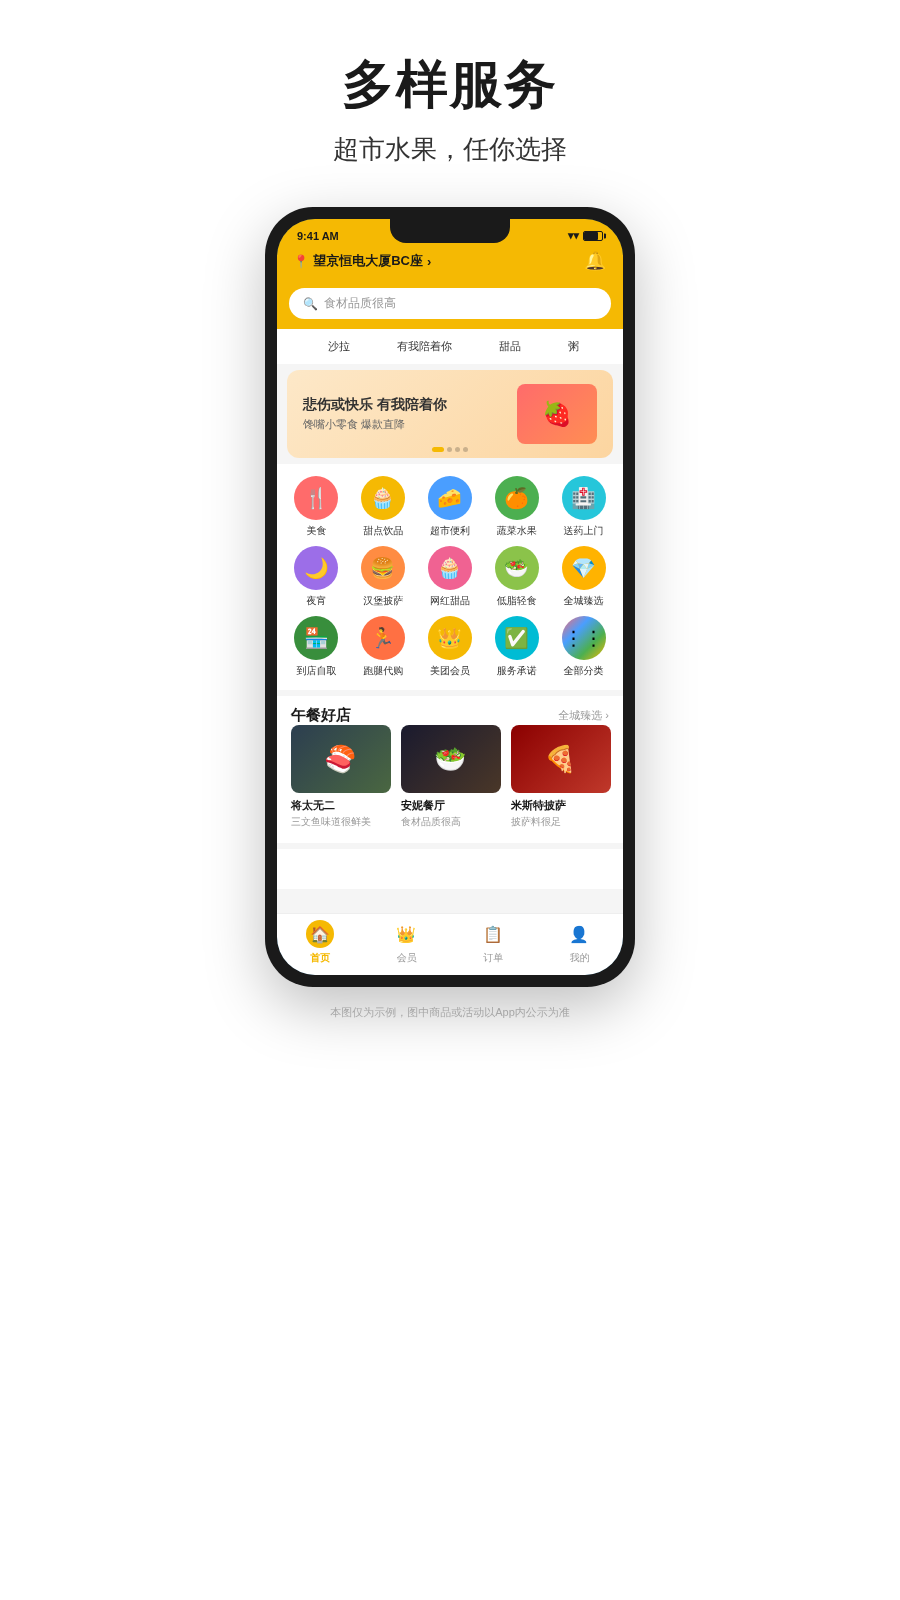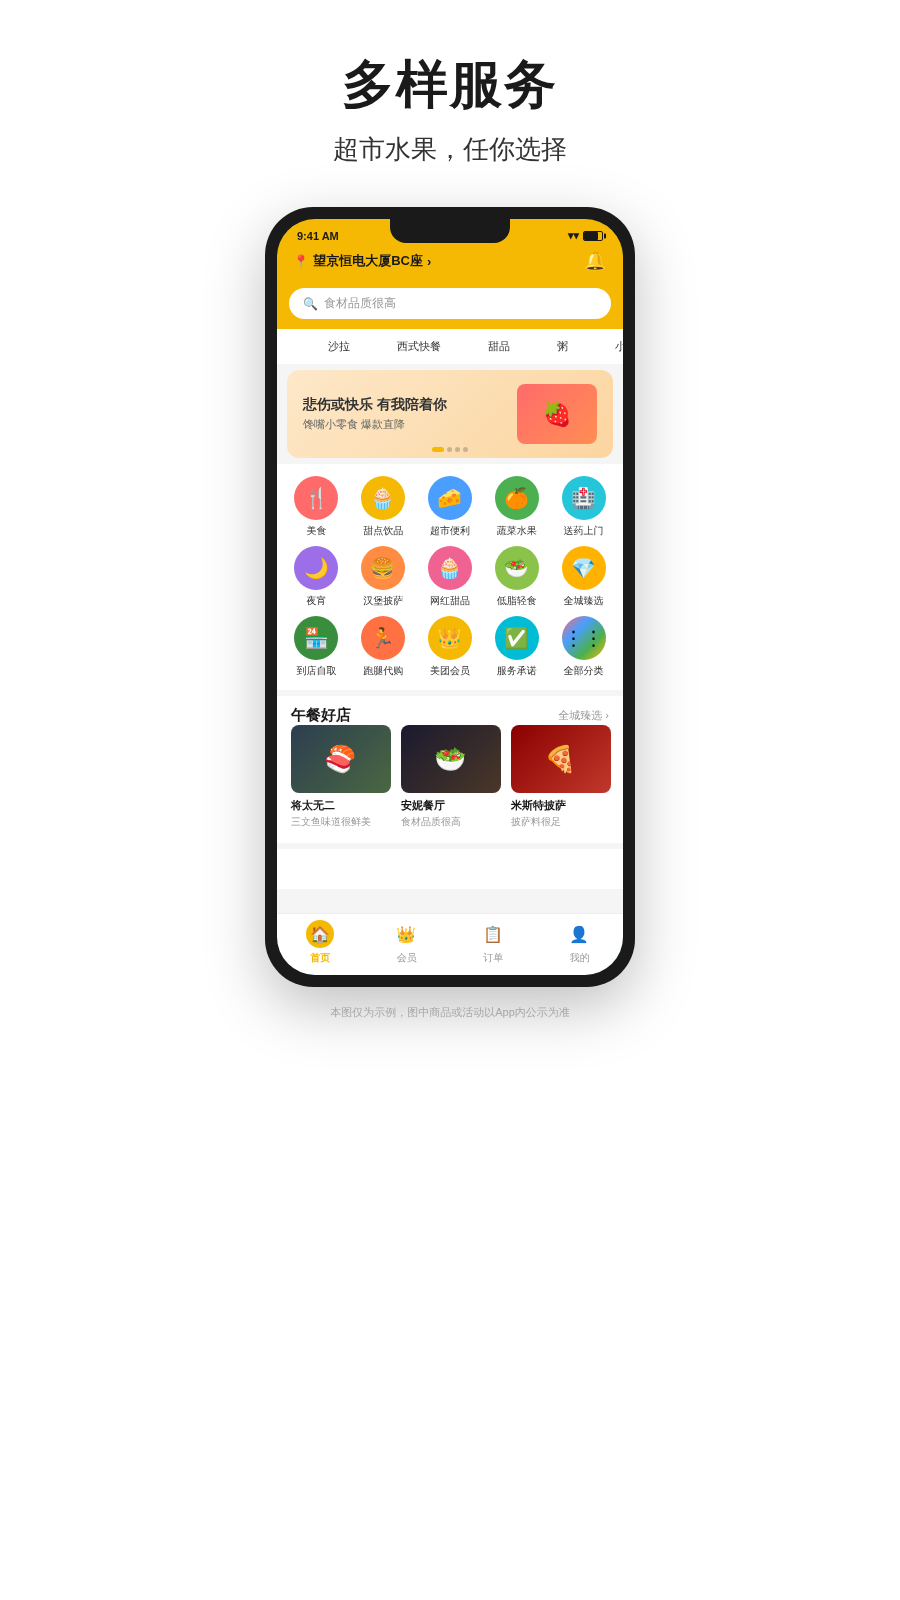--- a/index.html
+++ b/index.html
@@ -407,21 +407,21 @@
 
       <div class="search-area">
         <div class="search-bar">
           <span class="search-icon">🔍</span>
           <span>食材品质很高</span>
         </div>
       </div>
 
       <div class="category-tags">
         <span class="tag">沙拉</span>
-        <span class="tag">西式快餐</span>
+        <span class="tag">有我陪着你</span>
         <span class="tag">甜品</span>
         <span class="tag">粥</span>
         <span class="tag">小龙虾</span>
         <span class="tag">喜茶</span>
       </div>
 
       <div class="banner">
         <div class="banner-text">
           <h3>悲伤或快乐 有我陪着你</h3>
           <p>馋嘴小零食 爆款直降</p>

